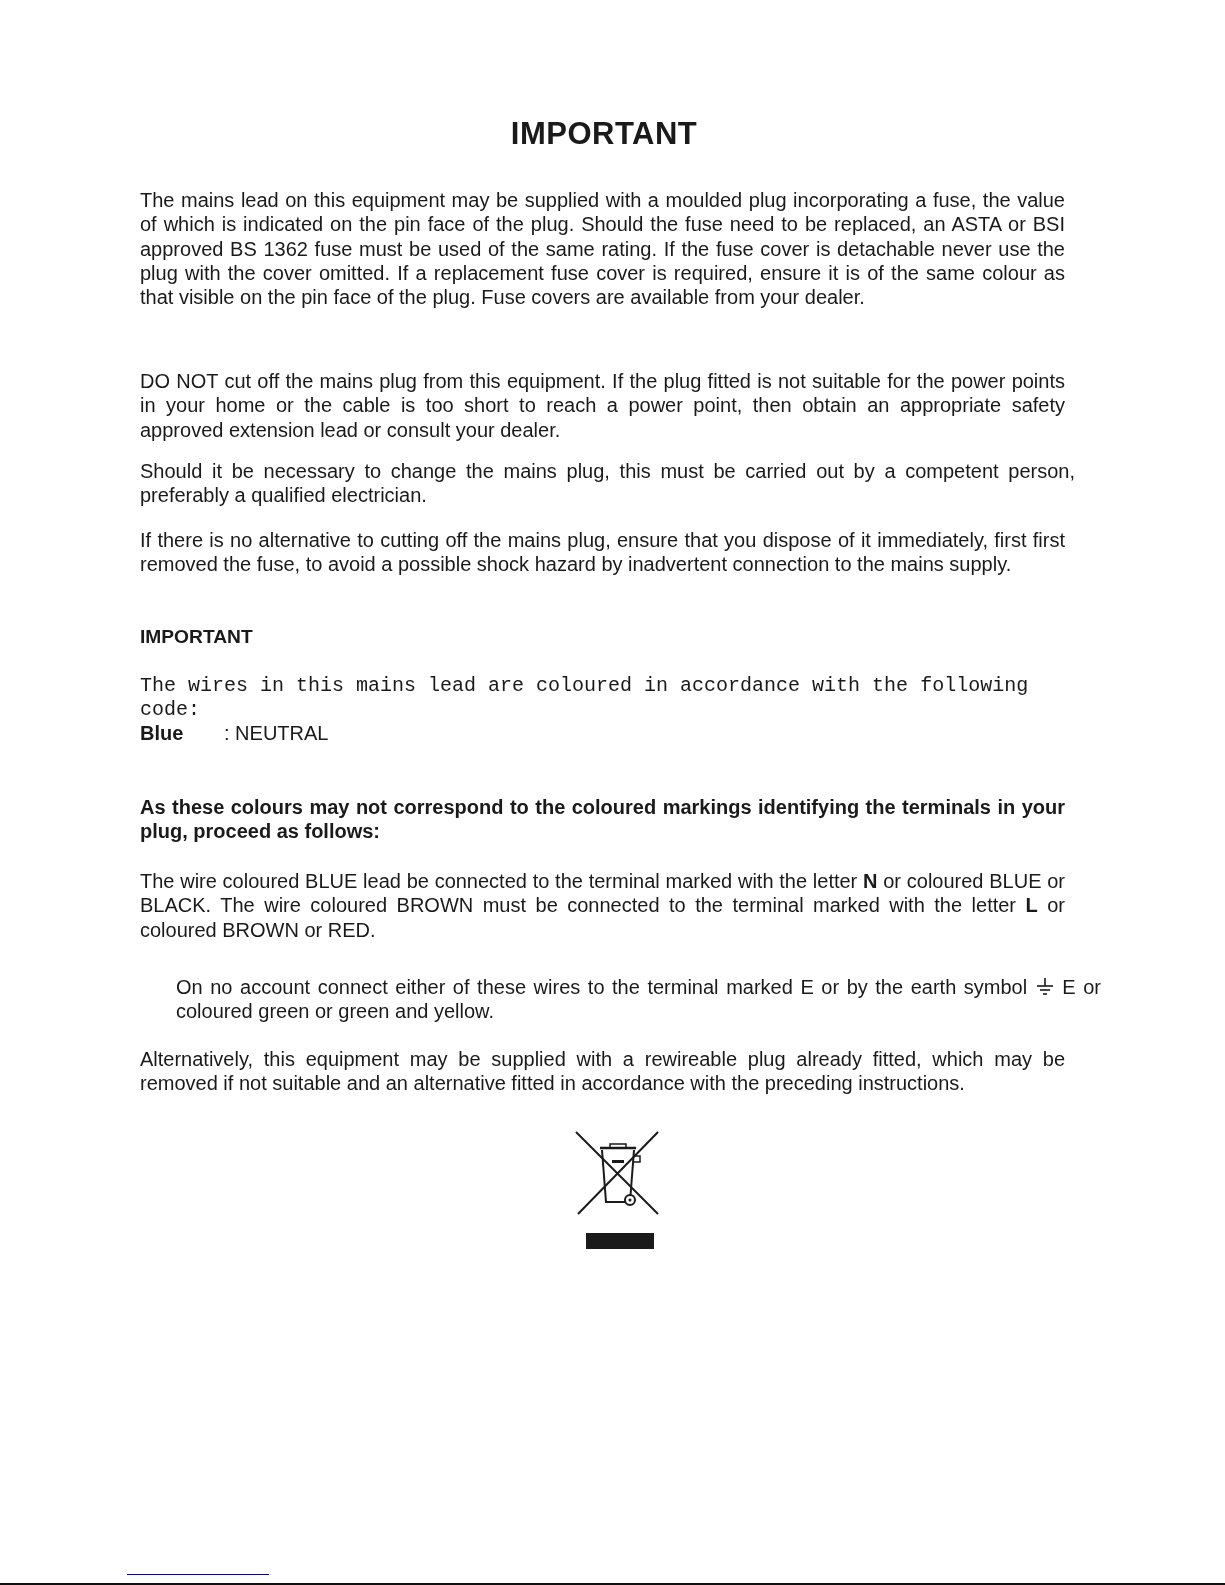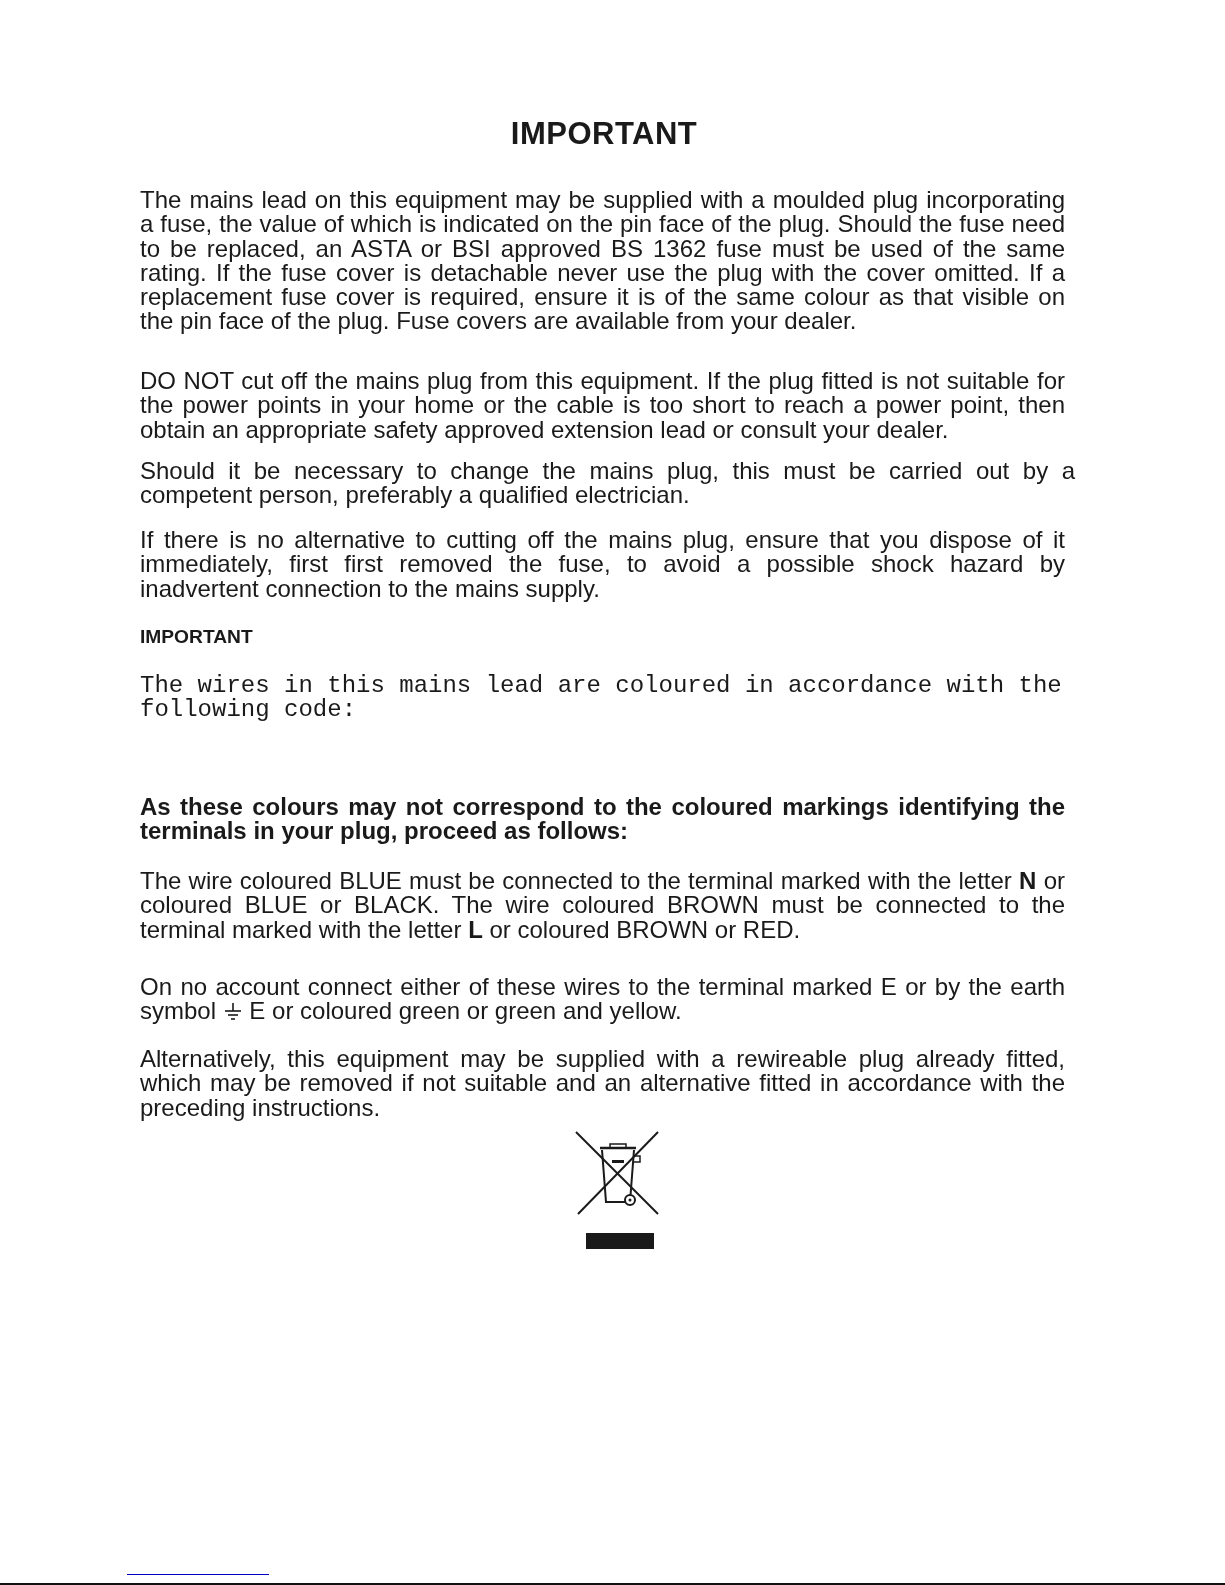--- a/index.html
+++ b/index.html
@@ -1,21 +1,21 @@
 <!DOCTYPE html>
 <html><head>
 <meta charset="utf-8">
 <style>
   html, body { margin: 0; padding: 0; background: #ffffff; }
   body { width: 1225px; height: 1585px; position: relative; overflow: hidden;
          font-family: "Liberation Sans", sans-serif; color: #1a1a1a; }
   .title { position: absolute; top: 116px; left: 0; width: 1208px; text-align: center;
            font-size: 31px; font-weight: bold; letter-spacing: 0.5px; }
   .p { margin: 0; text-align: justify; text-align-last: left; }
-  .abs { position: absolute; left: 140px; width: 925px; font-size: 24px; line-height: 24.3px; }
+  .abs { position: absolute; left: 140px; width: 925px; font-size: 20px; line-height: 24.3px; }
   .b { font-weight: bold; }
   .sub { font-weight: bold; font-size: 19.2px; }
   .earth { display: inline-block; width: 20px; height: 20px; vertical-align: -3px; }
   .weee { position: absolute; left: 574px; top: 1130px; width: 88px; height: 90px; }
   .weee-bar { position: absolute; left: 586px; top: 1233px; width: 68px; height: 16px; background: #1a1a1a; }
   .footer-link { position: absolute; left: 127px; top: 1574px; width: 142px; height: 1px; background: #0000c0; }
   .footer-rule { position: absolute; left: 0; top: 1583px; width: 1225px; height: 2px; background: #111; }
   .wirelabel { display: inline-block; width: 84px; }
 </style>
 </head>
@@ -37,33 +37,36 @@
 
 <div class="abs" style="top:528px;">
   <p class="p">If there is no alternative to cutting off the mains plug, ensure that you dispose of it immediately, first first removed the fuse, to avoid a possible shock hazard by inadvertent connection to the mains supply.</p>
 </div>
 
 <div class="abs sub" style="top:625px;">IMPORTANT</div>
 
 <div class="abs" style="top:674px;font-family:Liberation Mono, monospace;">The wires in this mains lead are coloured in accordance with the following code:</div>
 
 <div class="abs" style="top:721px;">
+  <div>
+    <span class="b wirelabel">Blue</span><span>: NEUTRAL</span>
+  </div>
 </div>
 
 <div class="abs" style="top:795px;font-weight:bold;">
   <p class="p">As these colours may not correspond to the coloured markings identifying the terminals in your plug, proceed as follows:</p>
 </div>
 
 <div class="abs" style="top:869px;">
   <p class="p">
-    <span>The wire coloured BLUE must be connected to the terminal marked with the letter </span><span class="b">N</span><span> or coloured BLUE or BLACK. The wire coloured BROWN must be connected to the terminal marked with the letter </span><span class="b">L</span><span> or coloured BROWN or RED.</span>
+    <span>The wire coloured BLUE lead be connected to the terminal marked with the letter </span><span class="b">N</span><span> or coloured BLUE or BLACK. The wire coloured BROWN must be connected to the terminal marked with the letter </span><span class="b">L</span><span> or coloured BROWN or RED.</span>
   </p>
 </div>
 
-<div class="abs" style="top:975px;">
+<div class="abs" style="top:975px;margin-left:36px;">
   <p class="p">
     <span>On no account connect either of these wires to the terminal marked E or by the earth symbol </span><span class="earth"><svg width="20" height="20" viewBox="0 0 20 20">
           <line x1="10" y1="1" x2="10" y2="9" stroke="#1a1a1a" stroke-width="1.6"></line>
           <line x1="2" y1="9" x2="18" y2="9" stroke="#1a1a1a" stroke-width="1.6"></line>
           <line x1="5" y1="13" x2="15" y2="13" stroke="#1a1a1a" stroke-width="1.6"></line>
           <line x1="8" y1="17" x2="12" y2="17" stroke="#1a1a1a" stroke-width="1.6"></line>
         </svg></span><span> E or coloured green or green and yellow.</span>
   </p>
 </div>
 

